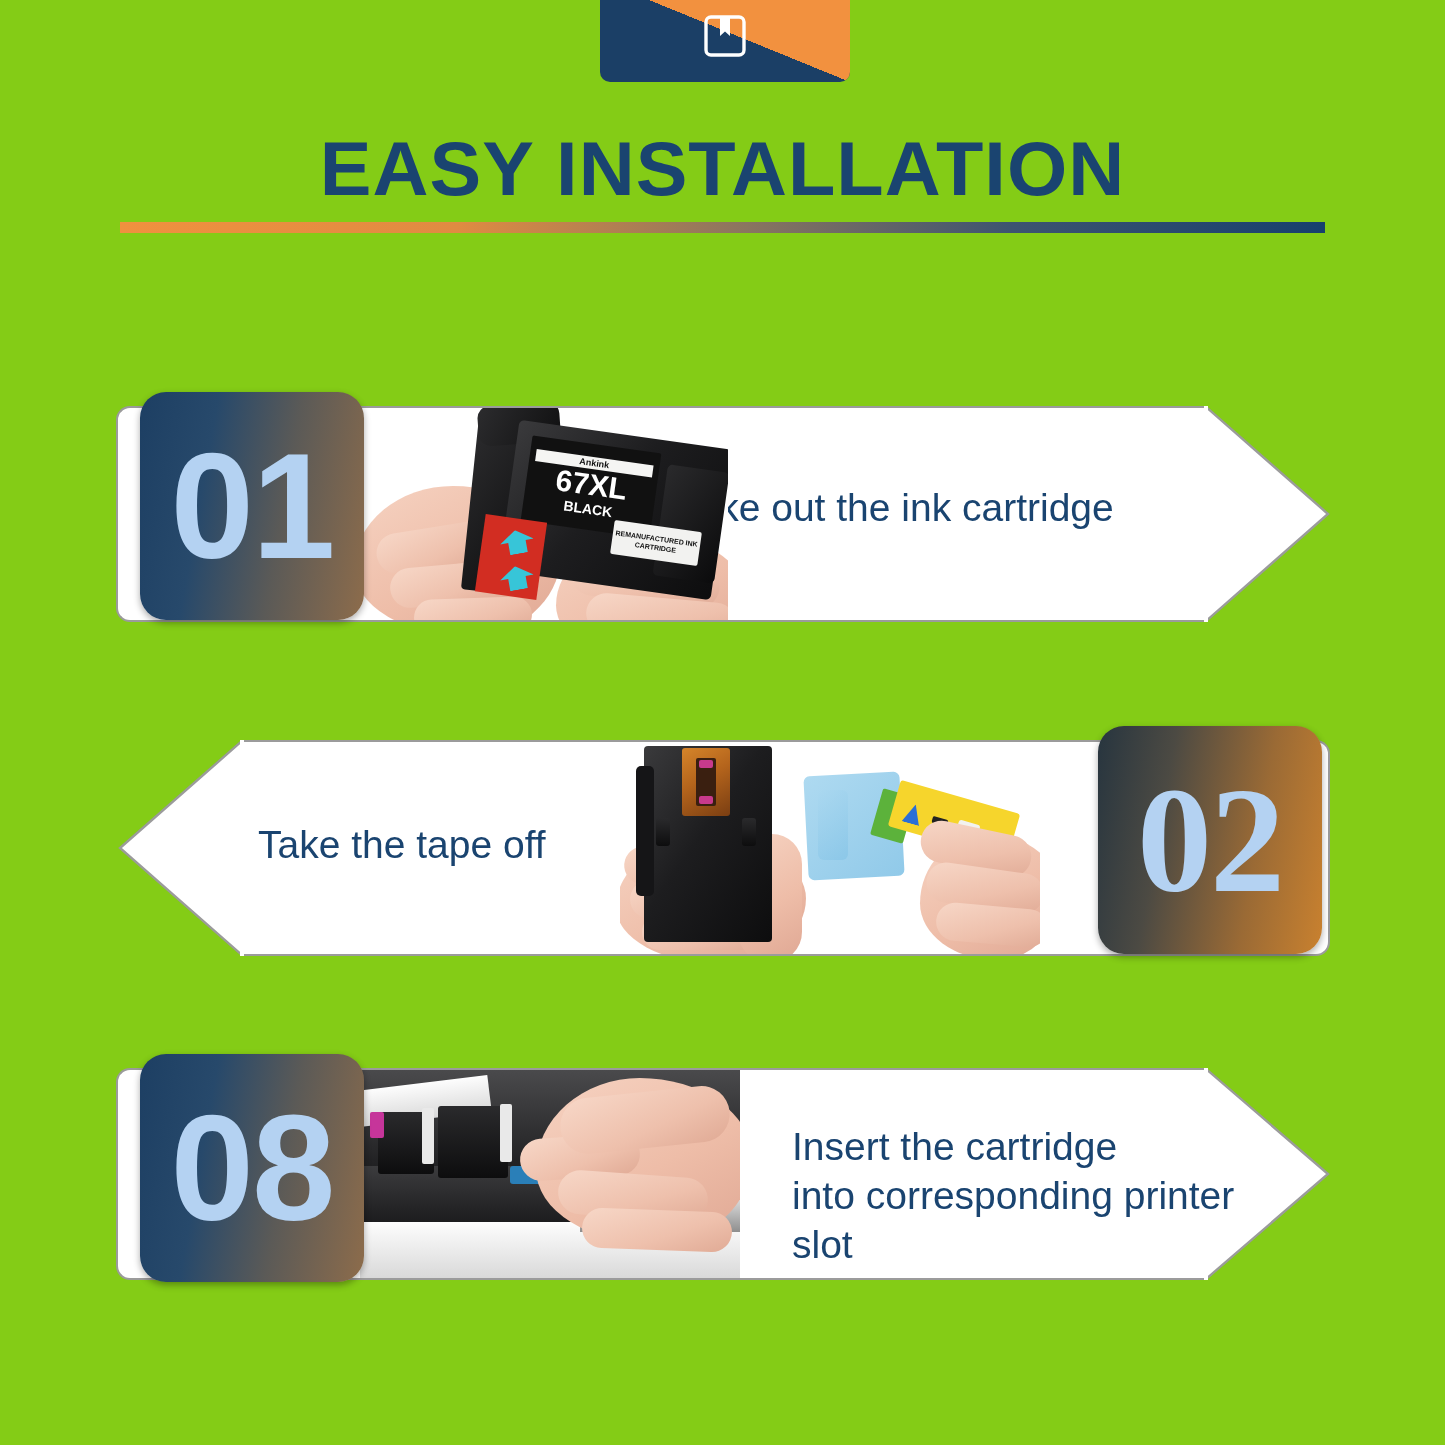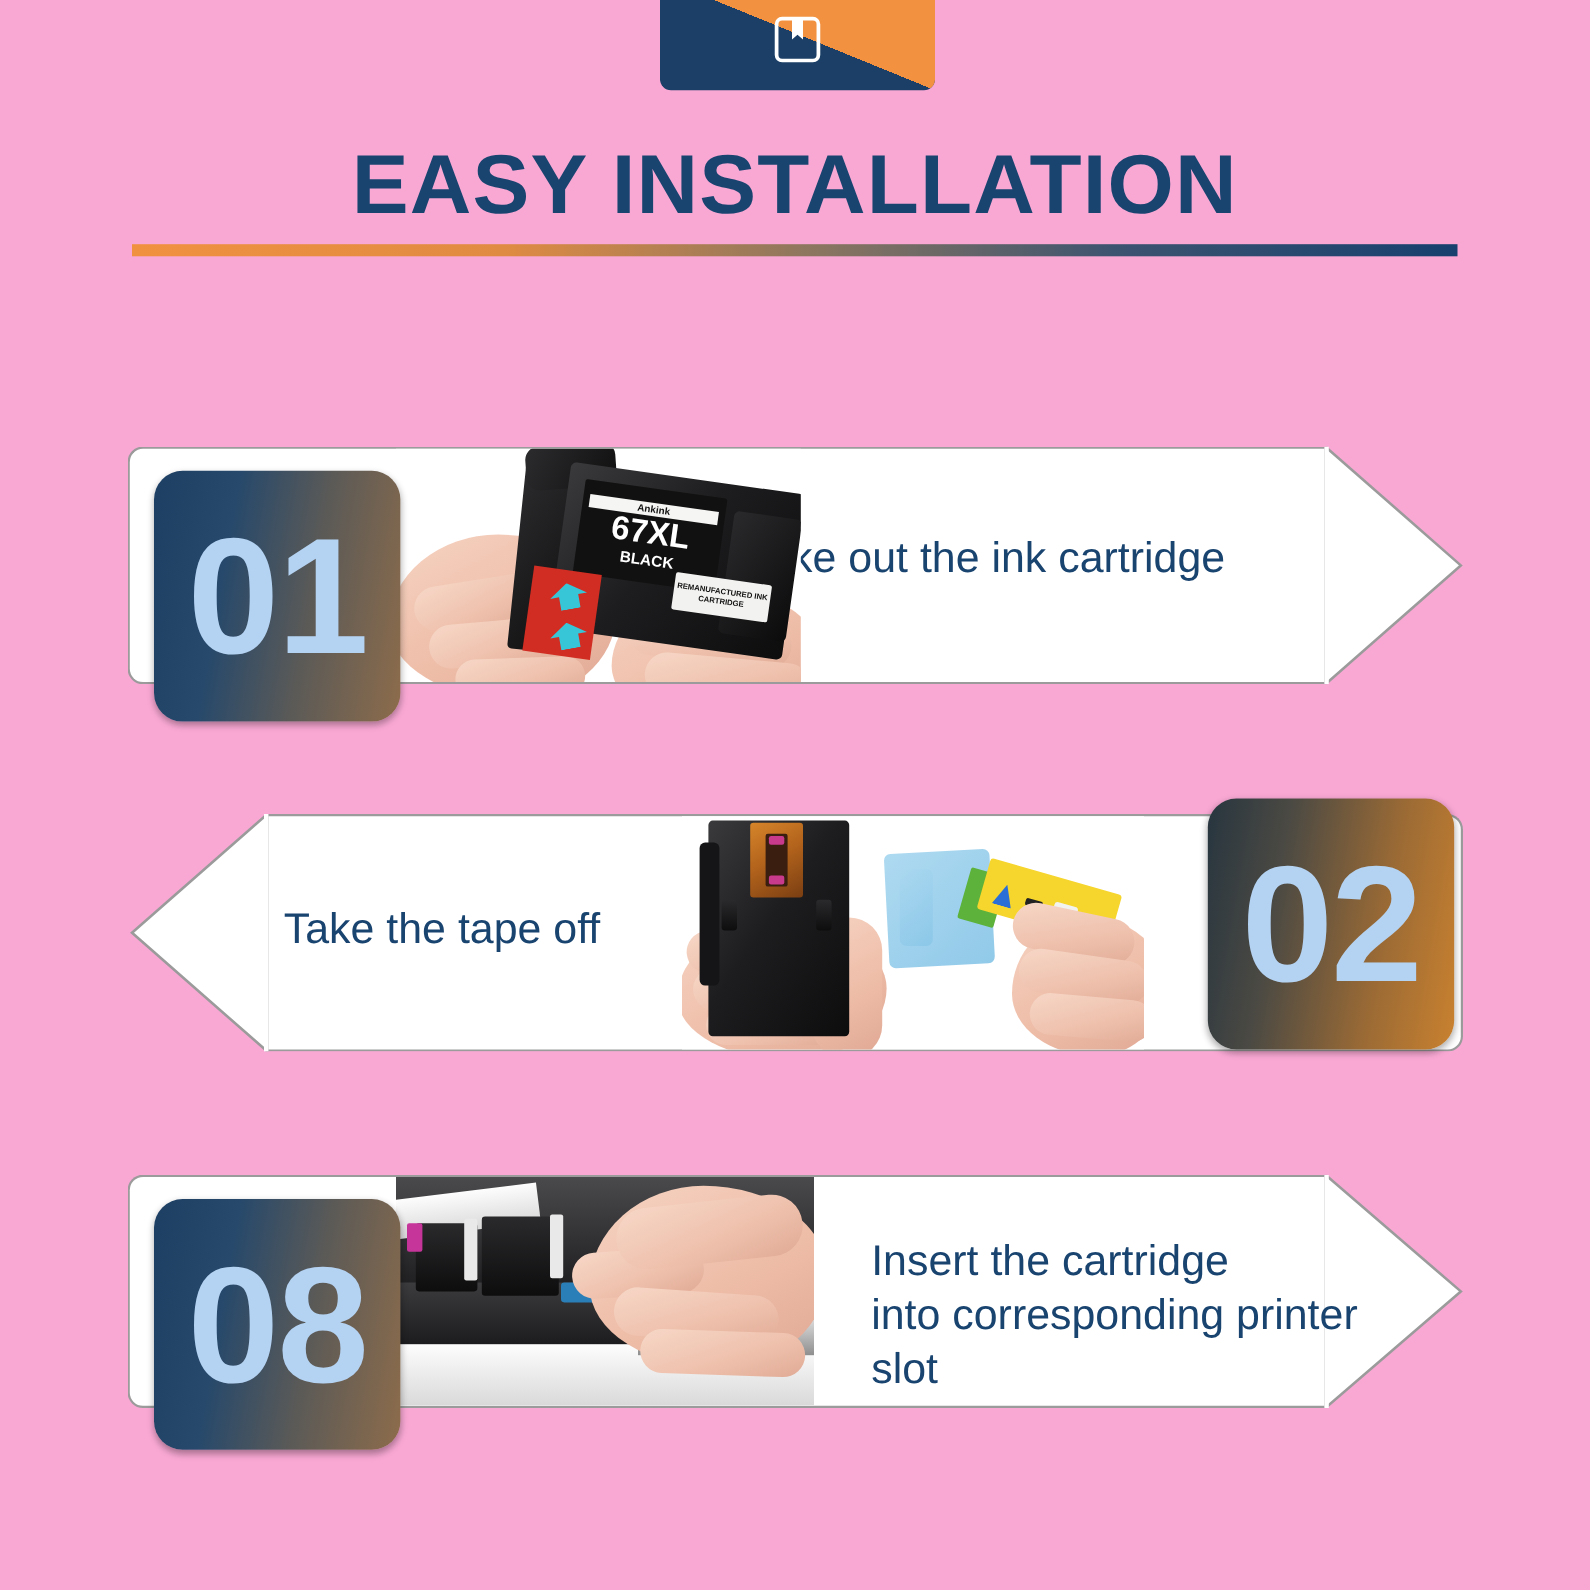--- a/index.html
+++ b/index.html
@@ -2,21 +2,21 @@
 <html><head>
 <meta charset="utf-8">
 <style>
   * { box-sizing: border-box; margin: 0; padding: 0; }
   html, body {
     width: 1445px; height: 1445px;
     background: #ffffff;
     font-family: "Liberation Sans", sans-serif;
     overflow: hidden;
   }
-  .page { position: relative; width: 1445px; height: 1445px; background: #f9a8d4; }
+  .page { position: relative; width: 1445px; height: 1445px; background: #84cc16; }
 
   
   .header-badge {
     position: absolute; left: 600px; top: -20px;
     width: 250px; height: 102px;
     border-radius: 10px;
     background: #1b3f66;
     overflow: hidden;
   }
   .header-badge .corner {
@@ -82,22 +82,22 @@
     border-radius: 26px;
     display: flex; align-items: center; justify-content: center;
     color: #b4d2f2;
     font-size: 150px;
     font-weight: 700;
     letter-spacing: -2px;
     font-family: "Liberation Sans Narrow", "Liberation Sans", sans-serif;
     box-shadow: 0 3px 7px rgba(0,0,0,0.33);
     z-index: 5;
   }
-  .grad-navy-brown { background: linear-gradient(100deg, #1d3f63 0%, #27496b 30%, #5b5a57 62%, #8d6c4b 100%); margin-top: 36px; }
-  .grad-navy-orange { background: linear-gradient(100deg, #27353f 0%, #4c4a43 30%, #9a6a35 68%, #c9812f 100%); }
+  .grad-navy-brown { background: linear-gradient(100deg, #1d3f63 0%, #27496b 30%, #5b5a57 62%, #8d6c4b 100%); }
+  .grad-navy-orange { background: linear-gradient(100deg, #27353f 0%, #4c4a43 30%, #9a6a35 68%, #c9812f 100%); font-family: Liberation Serif, serif; }
 
   .step-text {
     position: absolute;
     color: #1a4470;
     font-size: 39px;
     line-height: 49px;
     font-weight: 400;
   }
 
   

